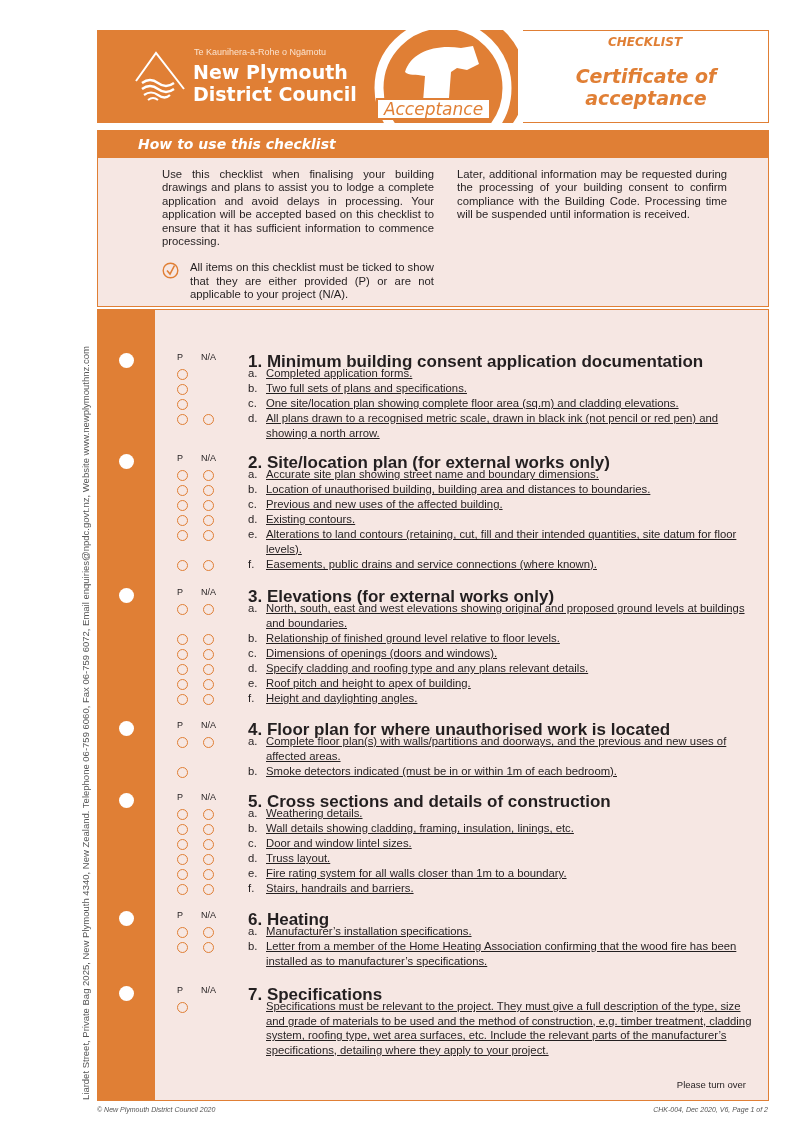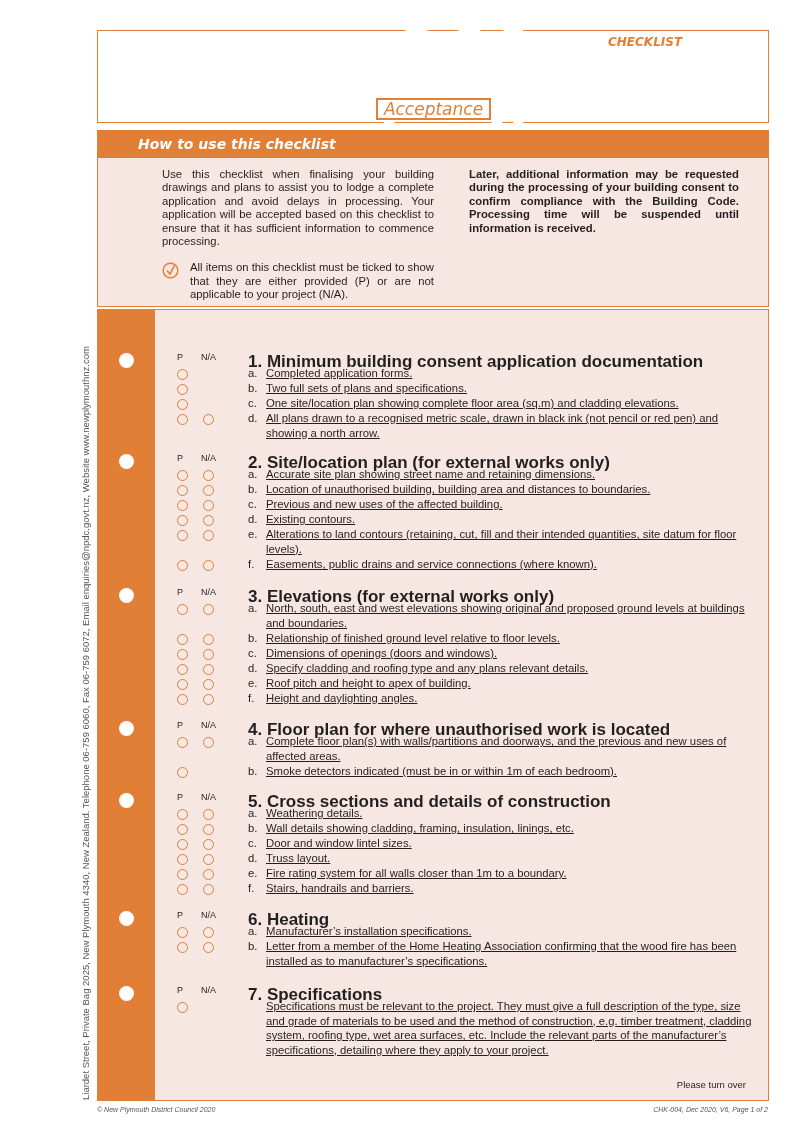--- a/index.html
+++ b/index.html
@@ -20,21 +20,21 @@
   .checklist-kicker { position:absolute; left:510px; top:4px; font-size:12px; font-weight:bold; font-style:italic; color:#e07f35; font-family:"DejaVu Sans", sans-serif; }
   .cert-title { position:absolute; left:428px; top:34px; width:240px; text-align:center; font-size:19px; font-weight:bold; font-style:italic; color:#e07f35; font-family:"DejaVu Sans", sans-serif; }
 
   
   .howto { position:absolute; left:97px; top:130px; width:672px; height:177px; background:#f6e7e3;
            border:1px solid #e07f35; box-sizing:border-box; }
   .howto-bar { height:27px; background:#e07f35; color:#fff; font-style:italic; font-weight:bold;
                font-size:14px; line-height:27px; padding-left:40px; font-family:"DejaVu Sans", sans-serif; }
   .howto-col { position:absolute; font-size:11.3px; line-height:13.4px; text-align:justify; }
   .howto-col.left { left:64px; top:37px; width:272px; }
-  .howto-col.right { left:371px; top:37px; width:270px;font-weight:bold; }
+  .howto-col.right { left:359px; top:37px; width:270px; }
   .howto-col p { margin:0 0 13px 0; }
   .tick-note { position:relative; padding-left:28px; }
   .tick-icon { position:absolute; left:0; top:1px; width:17px; height:17px; }
 
   
   .check-wrap { position:absolute; left:97px; top:309px; width:672px; height:792px;
                 border:1px solid #e07f35; box-sizing:border-box; background:#f6e7e3; }
   .office-col { position:absolute; left:0; top:0; width:57px; height:790px; background:#e07f35; }
   .legend-bar { position:absolute; left:0; top:0; width:670px; height:32px; background:#e07f35; }
   .office-title { position:absolute; left:0; top:5px; width:57px; text-align:center; color:#fff;
@@ -53,29 +53,44 @@
   .turn-over { position:absolute; right:22px; bottom:10px; font-size:9.5px; }
   .side-text { position:absolute; left:80px; top:1100px; transform-origin:0 0; transform:rotate(-90deg);
                font-size:9.5px; color:#555; white-space:nowrap; }
   .footer-left { position:absolute; left:97px; top:1106px; font-size:7px; font-style:italic; color:#555; }
   .footer-right { position:absolute; right:32px; top:1106px; font-size:7px; font-style:italic; color:#555; }
 </style>
 </head>
 <body>
 
 <div class="header">
+  <div class="header-left">
+    <svg class="logo-icon" viewBox="0 0 52 56">
+      <polyline points="2,32 22,4 50,40" fill="none" stroke="#fff" stroke-width="2"></polyline>
+      <path d="M8,34 q8,-6 16,0 t16,0" fill="none" stroke="#fff" stroke-width="2.4"></path>
+      <path d="M8,40 q8,-6 16,0 t16,0" fill="none" stroke="#fff" stroke-width="2.4"></path>
+      <path d="M10,46 q7,-5 14,0 t12,0" fill="none" stroke="#fff" stroke-width="2.2"></path>
+      <path d="M14,51 q5,-4 10,0" fill="none" stroke="#fff" stroke-width="2"></path>
+    </svg>
+    <div class="logo-maori">Te Kaunihera-ā-Rohe o Ngāmotu</div>
+    <div class="logo-name">
+      <div>New Plymouth</div>
+      <div>District Council</div>
+    </div>
+  </div>
   <svg class="badge-svg" viewBox="0 0 160 93">
     <rect x="0" y="0" width="160" height="93" fill="none"></rect>
     <path d="M0,0 L155,0 L155,93 L0,93 Z" fill="#e07f35" clip-path="none" opacity="0"></path>
     <path d="M140,0 A70,70 0 0 1 150,93 L160,93 L160,0 Z" fill="#fff"></path>
     <circle cx="80" cy="58" r="64" fill="none" stroke="#fff" stroke-width="9"></circle>
     <path d="M42,42 C48,22 72,14 98,18 L110,16 L116,34 L104,40 L94,38 L88,42 L86,68 L60,72 L62,46 C52,44 46,46 42,42 Z" fill="#fff"></path>
   </svg>
   <div class="badge-label">Acceptance</div>
   <div class="checklist-kicker">CHECKLIST</div>
+  <div class="cert-title">Certificate of acceptance</div>
 </div>
 
 <div class="howto">
   <div class="howto-bar">How to use this checklist</div>
   <div class="howto-col left">
     <p>Use this checklist when finalising your building drawings and plans to assist you to lodge a complete application and avoid delays in processing. Your application will be accepted based on this checklist to ensure that it has sufficient information to commence processing.</p>
     <div class="tick-note">
       <svg class="tick-icon" viewBox="0 0 17 17">
         <circle cx="8.5" cy="8.5" r="7.3" fill="none" stroke="#e07f35" stroke-width="1.4"></circle>
         <polyline points="5,8.5 8,12 12.5,3.5" fill="none" stroke="#e07f35" stroke-width="1.6"></polyline>
@@ -121,21 +136,21 @@
 
   <div class="office-dot" style="top:144px"></div>
   <div class="section" style="top:143px">
     <div class="pna-head" style="left:22px">P</div>
     <div class="pna-head" style="left:46px">N/A</div>
     <div class="sec-title">2.  Site/location plan (for external works only)</div>
     <div class="radio" style="left:22px;top:17px"></div>
       <div class="radio" style="left:48px;top:17px"></div>
     <div class="item" style="top:14px">
         <span class="letter">a.</span>
-        <span class="txt">Accurate site plan showing street name and retaining dimensions.</span>
+        <span class="txt">Accurate site plan showing street name and boundary dimensions.</span>
       </div>
     <div class="radio" style="left:22px;top:32px"></div>
       <div class="radio" style="left:48px;top:32px"></div>
     <div class="item" style="top:29px">
         <span class="letter">b.</span>
         <span class="txt">Location of unauthorised building, building area and distances to boundaries.</span>
       </div>
     <div class="radio" style="left:22px;top:47px"></div>
       <div class="radio" style="left:48px;top:47px"></div>
     <div class="item" style="top:44px">

